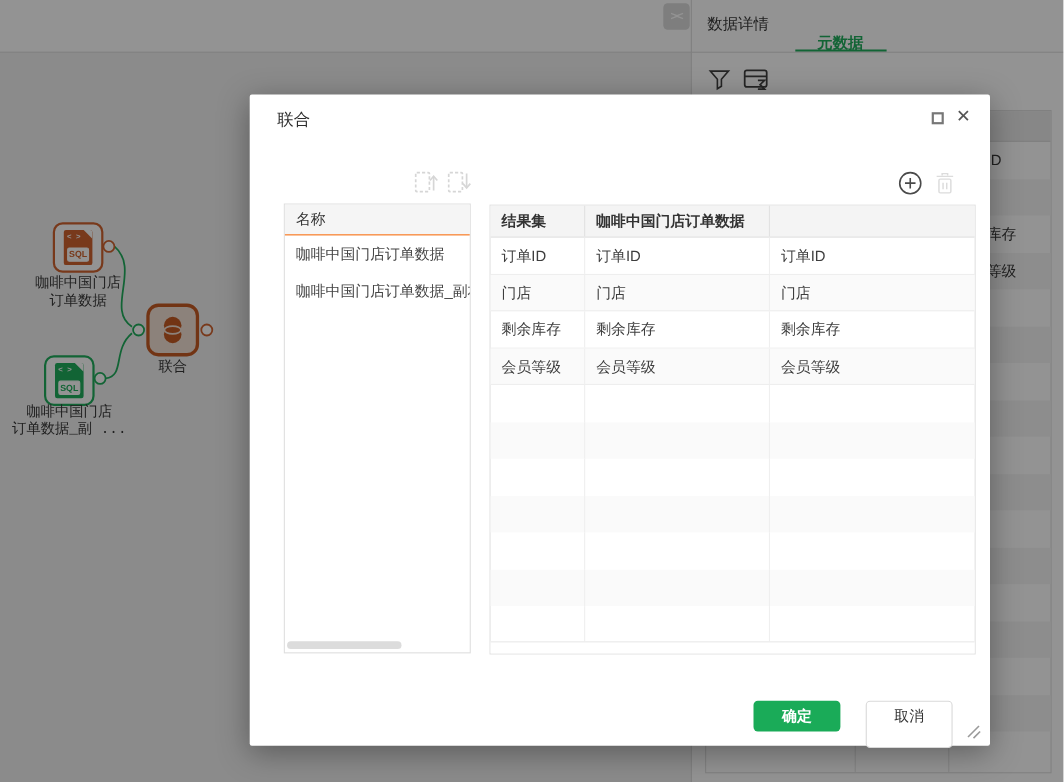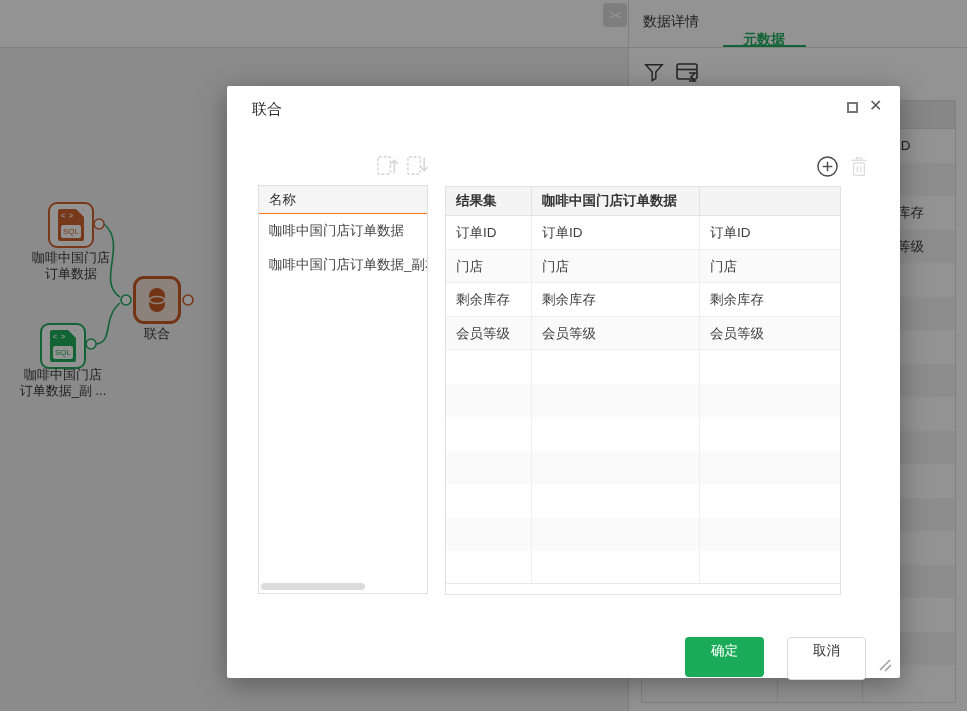--- a/index.html
+++ b/index.html
@@ -24,23 +24,23 @@
   .node-orange { --c:#cf5f2a; }
   .node-green  { --c:#1aab58; }
   .sqldoc { position:relative; width:26px; height:32px; background:var(--c);
             border-radius:2px; margin:5px auto 0; overflow:hidden; }
   .fold { position:absolute; top:0; right:0; width:0; height:0;
           border-top:8px solid #fff; border-left:8px solid transparent; }
   .glyph { color:#fff; font-size:7px; font-weight:bold; text-align:left;
            padding-left:3px; line-height:13px; letter-spacing:1px; }
   .sqlbadge { position:absolute; left:3px; right:3px; bottom:3px; height:13px;
               background:#fff; border:1px solid #fff; border-radius:2px;
-              color:var(--c); font-size:8px; font-weight:normal; line-height:11px; text-align:center; }
+              color:var(--c); font-size:8px; font-weight:bold; line-height:11px; text-align:center; }
   .nlabel { position:absolute; text-align:center; font-size:13px; color:#333; line-height:16px; }
-  .nlabel span { display:block; white-space:nowrap; }
+  .nlabel span { display:block; white-space:nowrap;font-family:Liberation Mono, monospace; }
 
   .union { position:absolute; left:133px; top:276px; width:48px; height:48px;
            background:#f3e0d4; border:3px solid #c4571e; border-radius:11px;
            display:flex; align-items:center; justify-content:center; }
 
   
   .rp { position:absolute; left:628px; top:0; width:339px; height:711px;
         background:#fff; border-left:1px solid #dcdcdc; }
   .rp-tab1 { position:absolute; left:14px; top:13px; font-size:14px; color:#333; cursor:pointer; }
   .rp-tab2 { position:absolute; left:114px; top:13px; font-size:14px; color:#1aab58; font-weight:bold; cursor:pointer;margin-top:18px; }
@@ -74,38 +74,38 @@
 
   .list { position:absolute; left:31px; top:99px; width:170px; height:409px;
           border:1px solid #dfdfdf; background:#fff; }
   .list-head { height:28px; line-height:28px; background:#f5f5f5; border-bottom:1px solid #f97316;
                padding-left:10px; font-size:13.5px; color:#333; }
   .list-item { height:34px; line-height:34px; padding-left:10px; font-size:13.5px; color:#444;
                white-space:nowrap; overflow:hidden; cursor:pointer; }
   .list-scroll { position:absolute; left:2px; bottom:3px; width:104px; height:7px;
                  background:#dcdcdc; border-radius:4px; cursor:pointer; }
 
-  .utable { position:absolute; left:218px; top:100px; width:396px; height:409px;
+  .utable { position:absolute; left:218px; top:100px; width:442px; height:409px;
             border:1px solid #e2e2e2; background:#fff; }
   .ut-head { display:flex; height:29px; line-height:28px; background:#f4f4f4;
              border-bottom:1px solid #e2e2e2; font-weight:bold; font-size:13.5px; color:#333; }
   .ut-row { display:flex; height:33.5px; line-height:33px; font-size:13.5px; color:#3d3d3d; }
   .ut-body .ut-row:nth-child(even) { background:#fafafa; }
   .ut-row.filled { border-bottom:1px solid #eeeeee; }
   .cell { padding-left:10px; overflow:hidden; white-space:nowrap; }
   .c1 { width:86px; border-right:1px solid #efefef; }
   .c2 { width:168px; border-right:1px solid #efefef; }
   .c3 { flex:1; }
   .ut-head .c1, .ut-head .c2 { border-right:1px solid #e2e2e2; }
   .ut-footer { position:absolute; left:0; right:0; bottom:0; height:11px;
                border-top:1px solid #e8e8e8; background:#fff; }
 
-  .btn-ok { position:absolute; left:458px; top:551px; width:79px; height:40px;
+  .btn-ok { position:absolute; left:458px; top:551px; width:79px; height:28px;
             background:#1aab58; border-radius:4px; color:#fff; font-size:13.5px;
-            text-align:center; line-height:28px; cursor:pointer; }
+            text-align:center; line-height:28px; cursor:pointer;font-weight:bold; }
   .btn-cancel { position:absolute; left:560px; top:551px; width:79px; height:43px;
             background:#fff; border:1px solid #d9d9d9; border-radius:4px; color:#333;
             font-size:13.5px; text-align:center; line-height:26px; cursor:pointer; }
   .resize { position:absolute; right:8px; bottom:6px; cursor:nwse-resize; }
 </style>
 </head>
 <body>
 
 <div class="stage">
 

